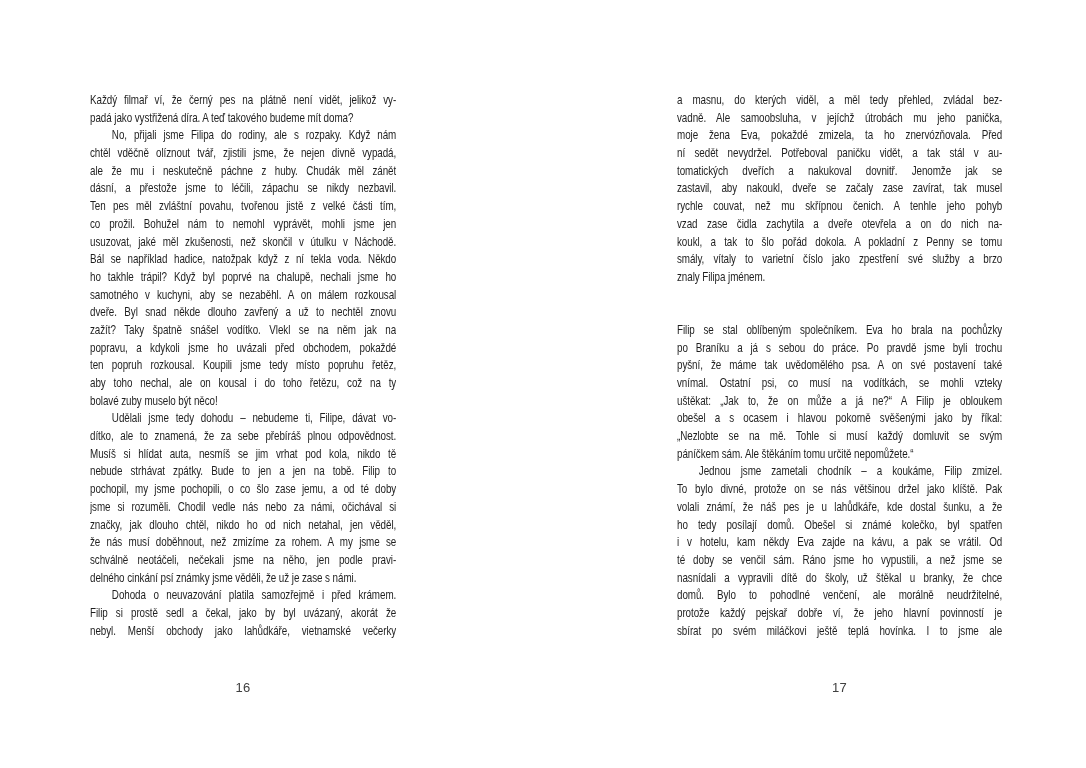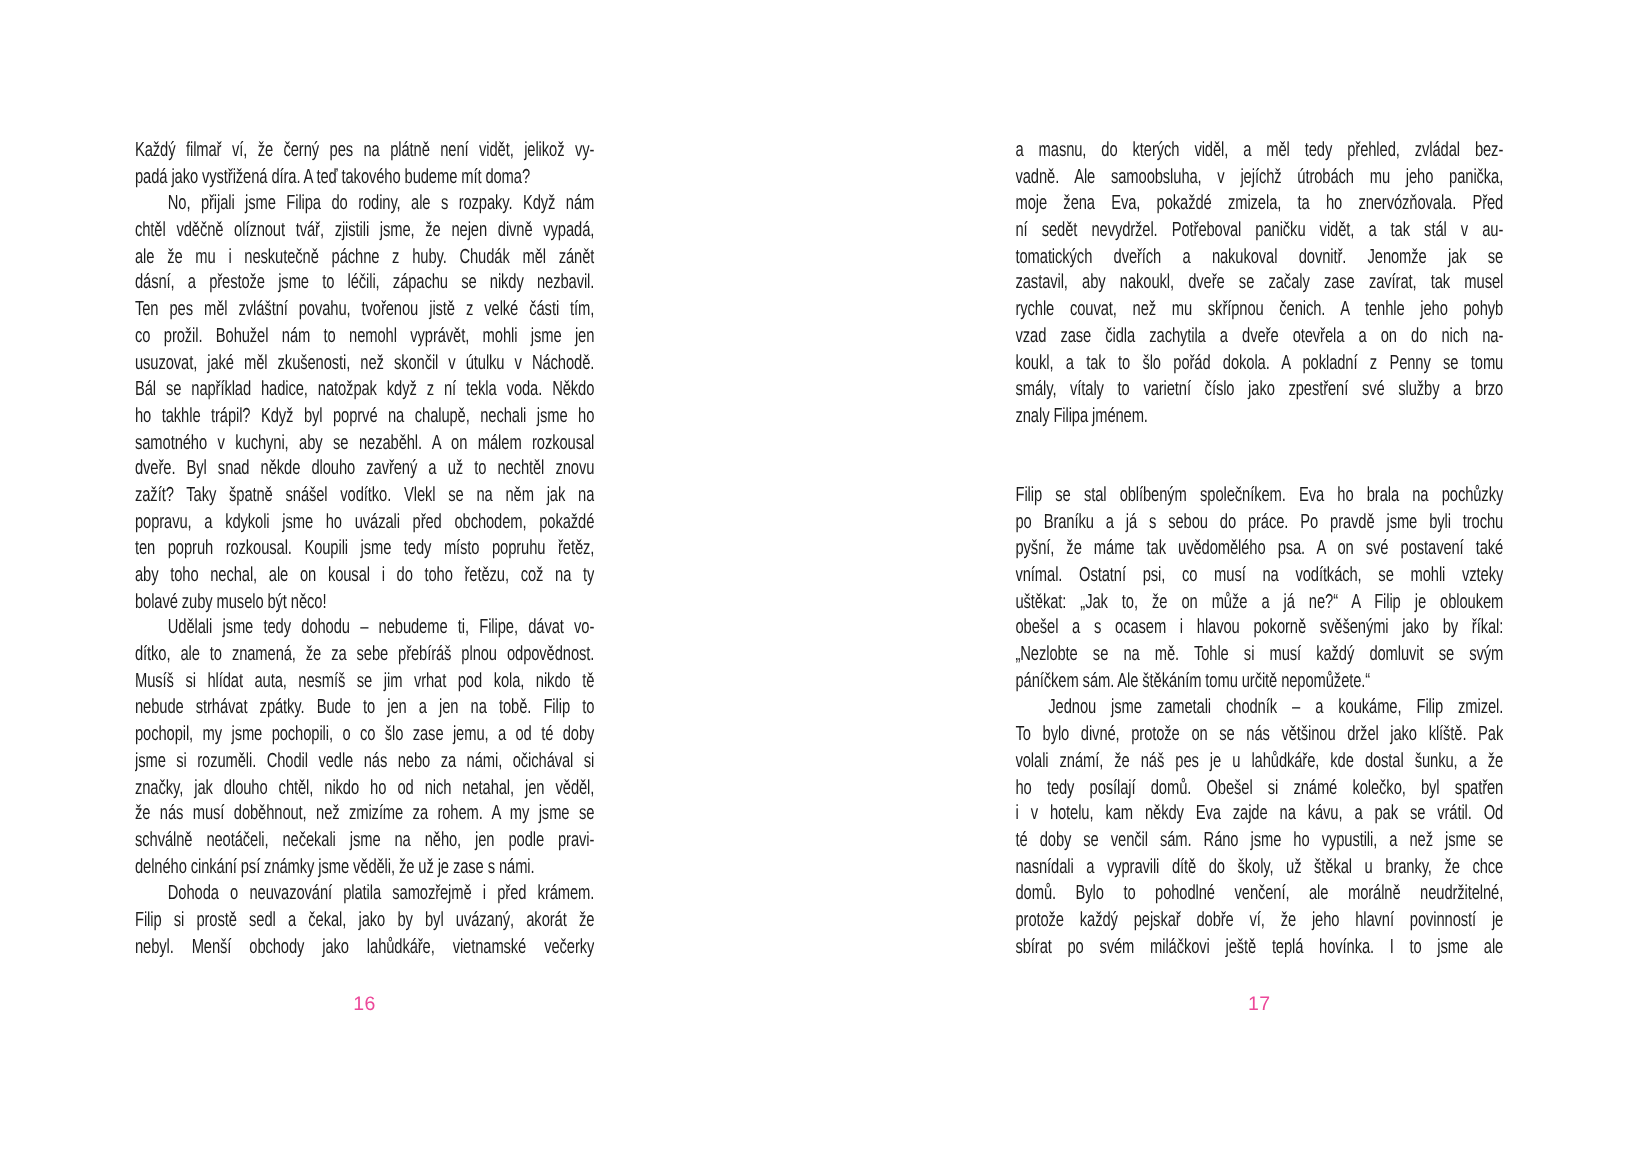--- a/index.html
+++ b/index.html
@@ -32,25 +32,25 @@
   .line {
     height: 17.7px;
     overflow: hidden;
     text-align: justify;
     text-align-last: justify;
   }
   .line.indent { text-indent: 30px; }
   .line.para-end { text-align-last: left; }
   .page-number {
     position: absolute;
-    top: 661px;
+    top: 680px;
     font-size: 13px;
     letter-spacing: 0.2px;
     text-align: center;
-    color: #ec4899;
+    color: #404040;
   }
   #pagenum-left  { left: 90px;  width: 306px; }
   #pagenum-right { left: 677px; width: 325px; }
 </style>
 </head>
 <body style="background: rgb(255, 255, 255); color: rgb(30, 30, 30);">
 
 <div class="spread">
 
   <div class="page">

